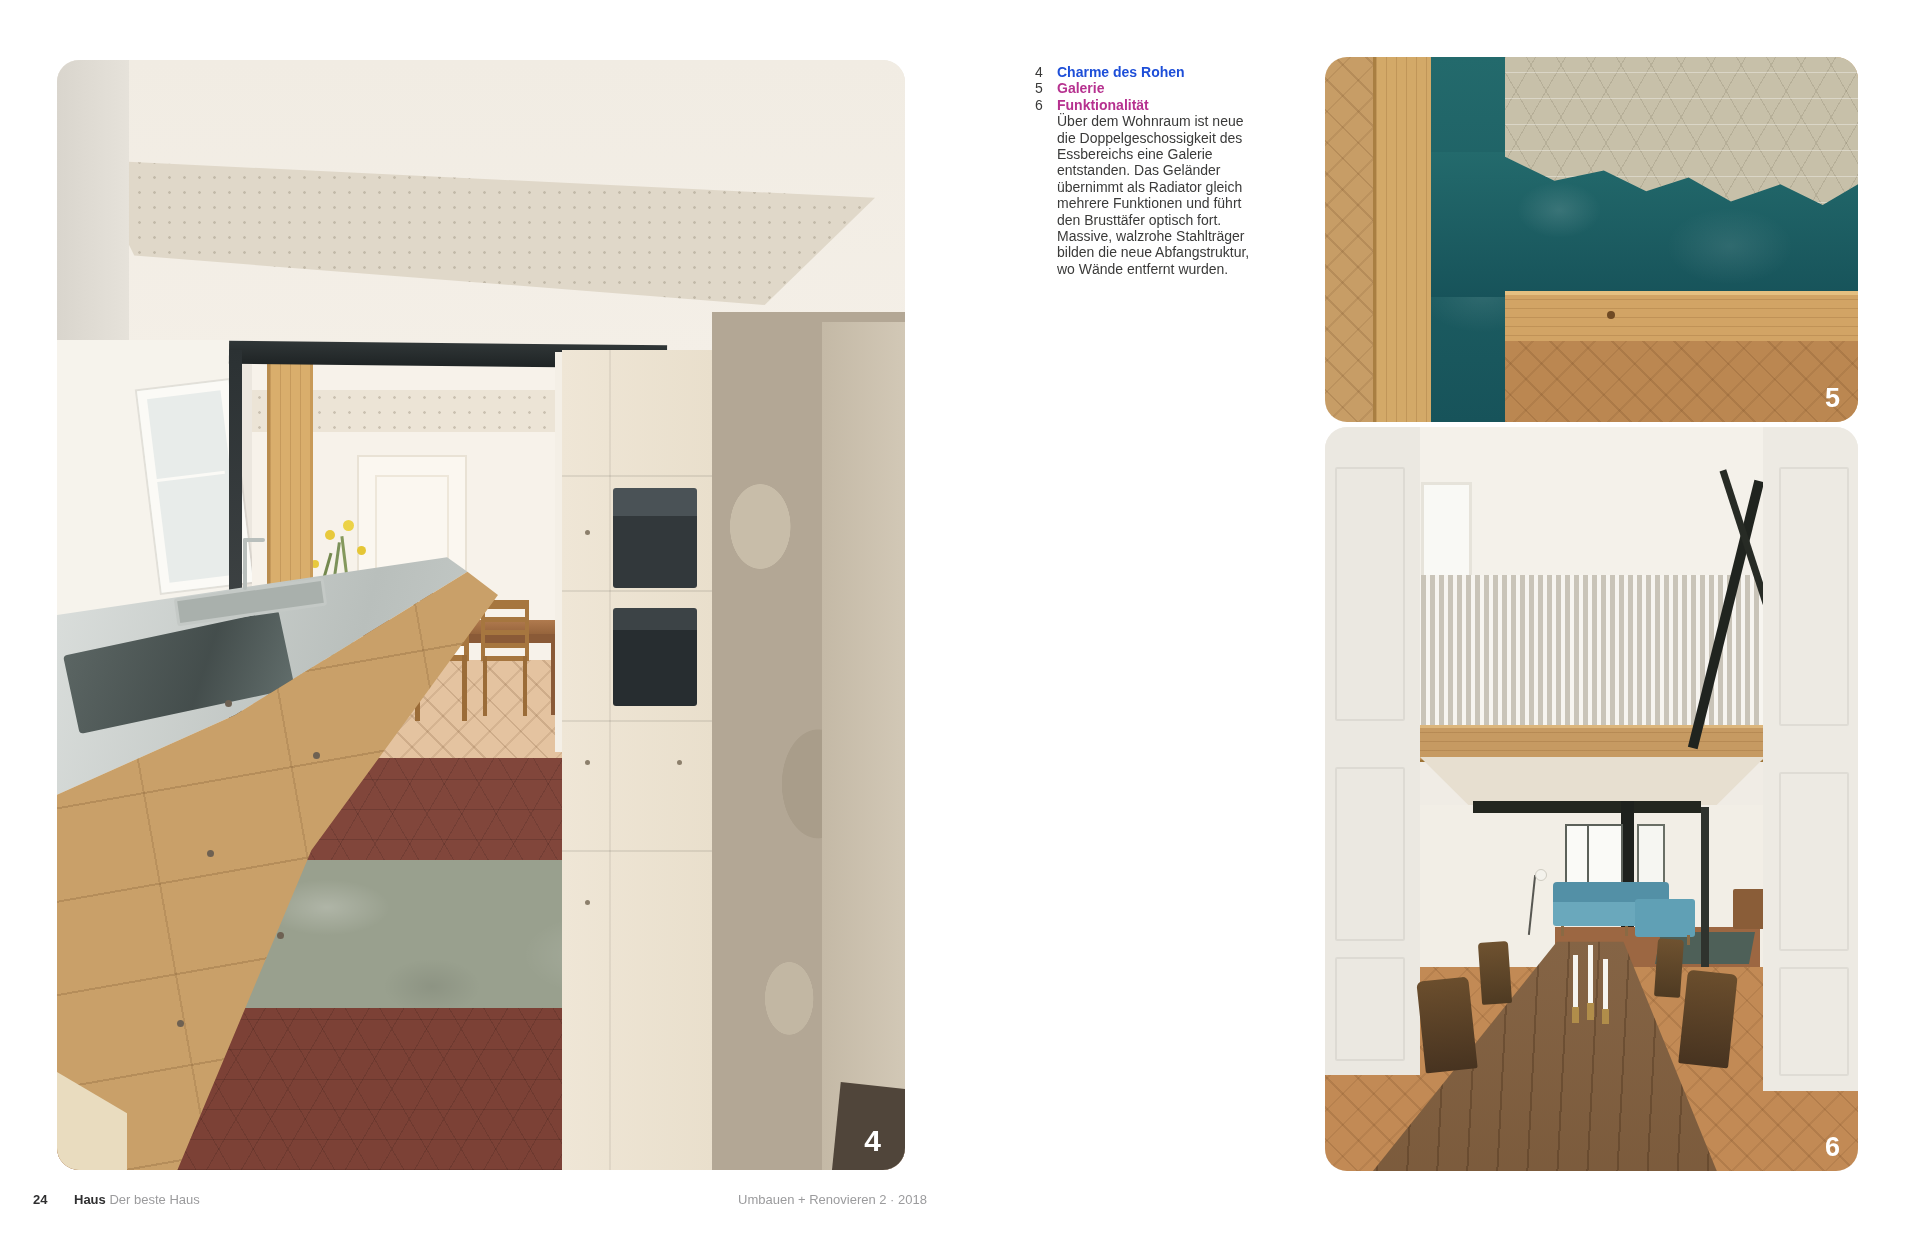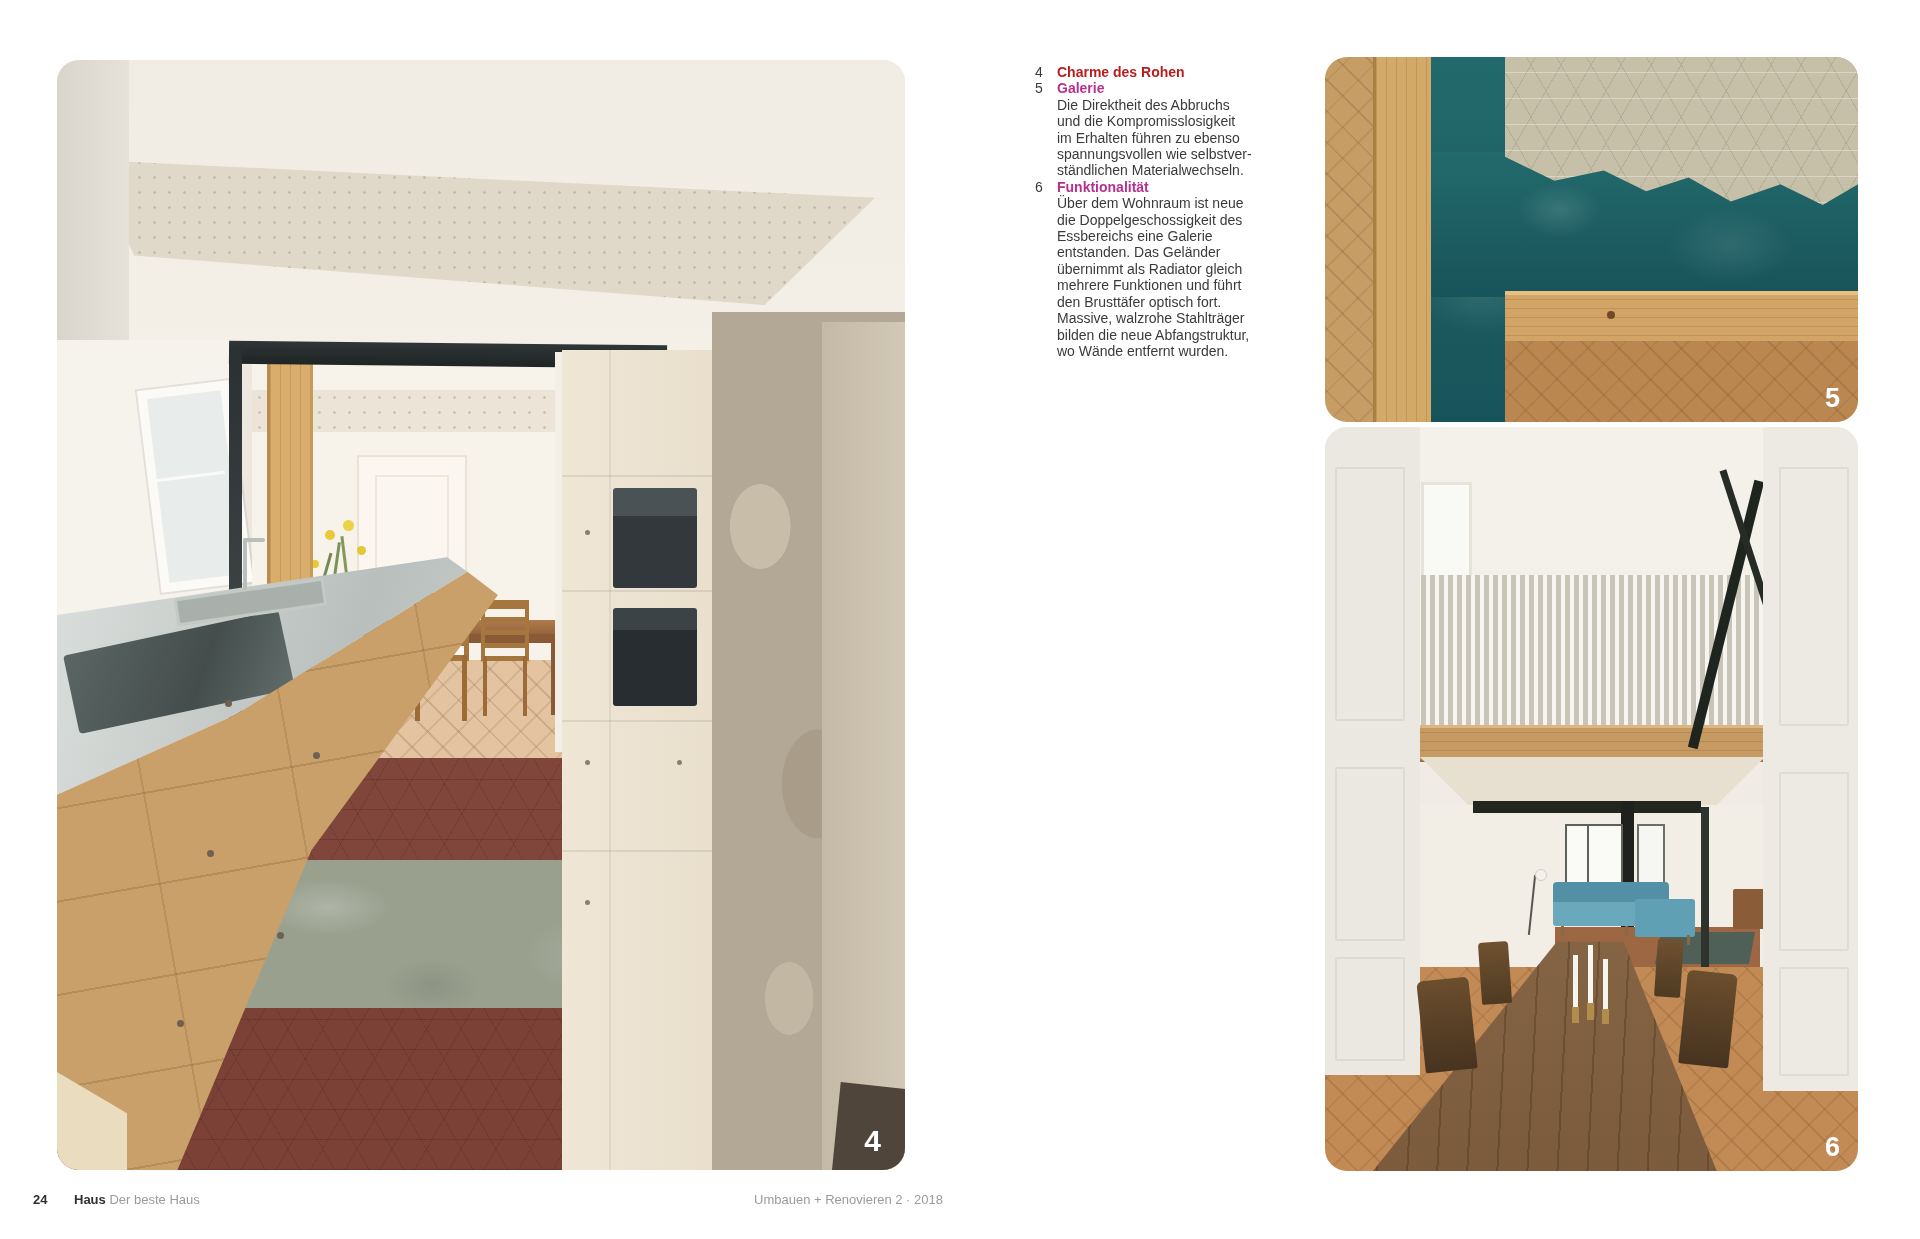--- a/index.html
+++ b/index.html
@@ -124,32 +124,27 @@
     <div class="abs" style="left:220px;top:872px;width:7px;height:7px;border-radius:50%;background:#6e6152;"></div>
     <div class="abs" style="left:120px;top:960px;width:7px;height:7px;border-radius:50%;background:#6e6152;"></div>
     <div class="abs" style="left:0;top:1012px;width:70px;height:98px;background:#e9dcbf;clip-path:polygon(0 0,100% 42%,100% 100%,0 100%);"></div>
     <div class="ph-label" style="right:24px;bottom:12px;font-size:30px;">4</div>
   </div>
 
   <div class="captions">
     <div class="cap-item">
       <span class="cap-num">4</span>
       <div class="cap-text">
-        <div class="cap-title" style="color:#b91c1c;">Charme des Rohen</div>
+        <div class="cap-title" style="color:#1d4ed8;">Charme des Rohen</div>
       </div>
     </div>
     <div class="cap-item">
       <span class="cap-num">5</span>
       <div class="cap-text">
         <div class="cap-title" style="color:#b6318f;">Galerie</div>
-        <div class="cap-body">Die Direktheit des Abbruchs
-und die Kompromisslosigkeit
-im Erhalten führen zu ebenso
-spannungsvollen wie selbstver-
-ständlichen Materialwechseln.</div>
       </div>
     </div>
     <div class="cap-item">
       <span class="cap-num">6</span>
       <div class="cap-text">
         <div class="cap-title" style="color:#b6318f;">Funktionalität</div>
         <div class="cap-body">Über dem Wohnraum ist neue
 die Doppelgeschossigkeit des
 Essbereichs eine Galerie
 entstanden. Das Geländer
@@ -227,16 +222,16 @@
     <div class="abs" style="left:277px;top:582px;width:7px;height:15px;background:#b08d4a;"></div>
     <div class="ph-label" style="right:18px;bottom:8px;font-size:27px;">6</div>
   </div>
 
   <div class="footer" style="left:0;width:1920px;">
     <span class="abs f-bold" style="left:33px;">24</span>
     <span class="abs" style="left:74px;">
       <span class="f-bold">Haus</span>
       <span class="f-light">Der beste Haus</span>
     </span>
-    <span class="abs f-light" style="left:738px;margin-left:16px;">Umbauen + Renovieren 2 · 2018</span>
+    <span class="abs f-light" style="left:738px;">Umbauen + Renovieren 2 · 2018</span>
   </div>
 
 </div>
 
 </body></html>

